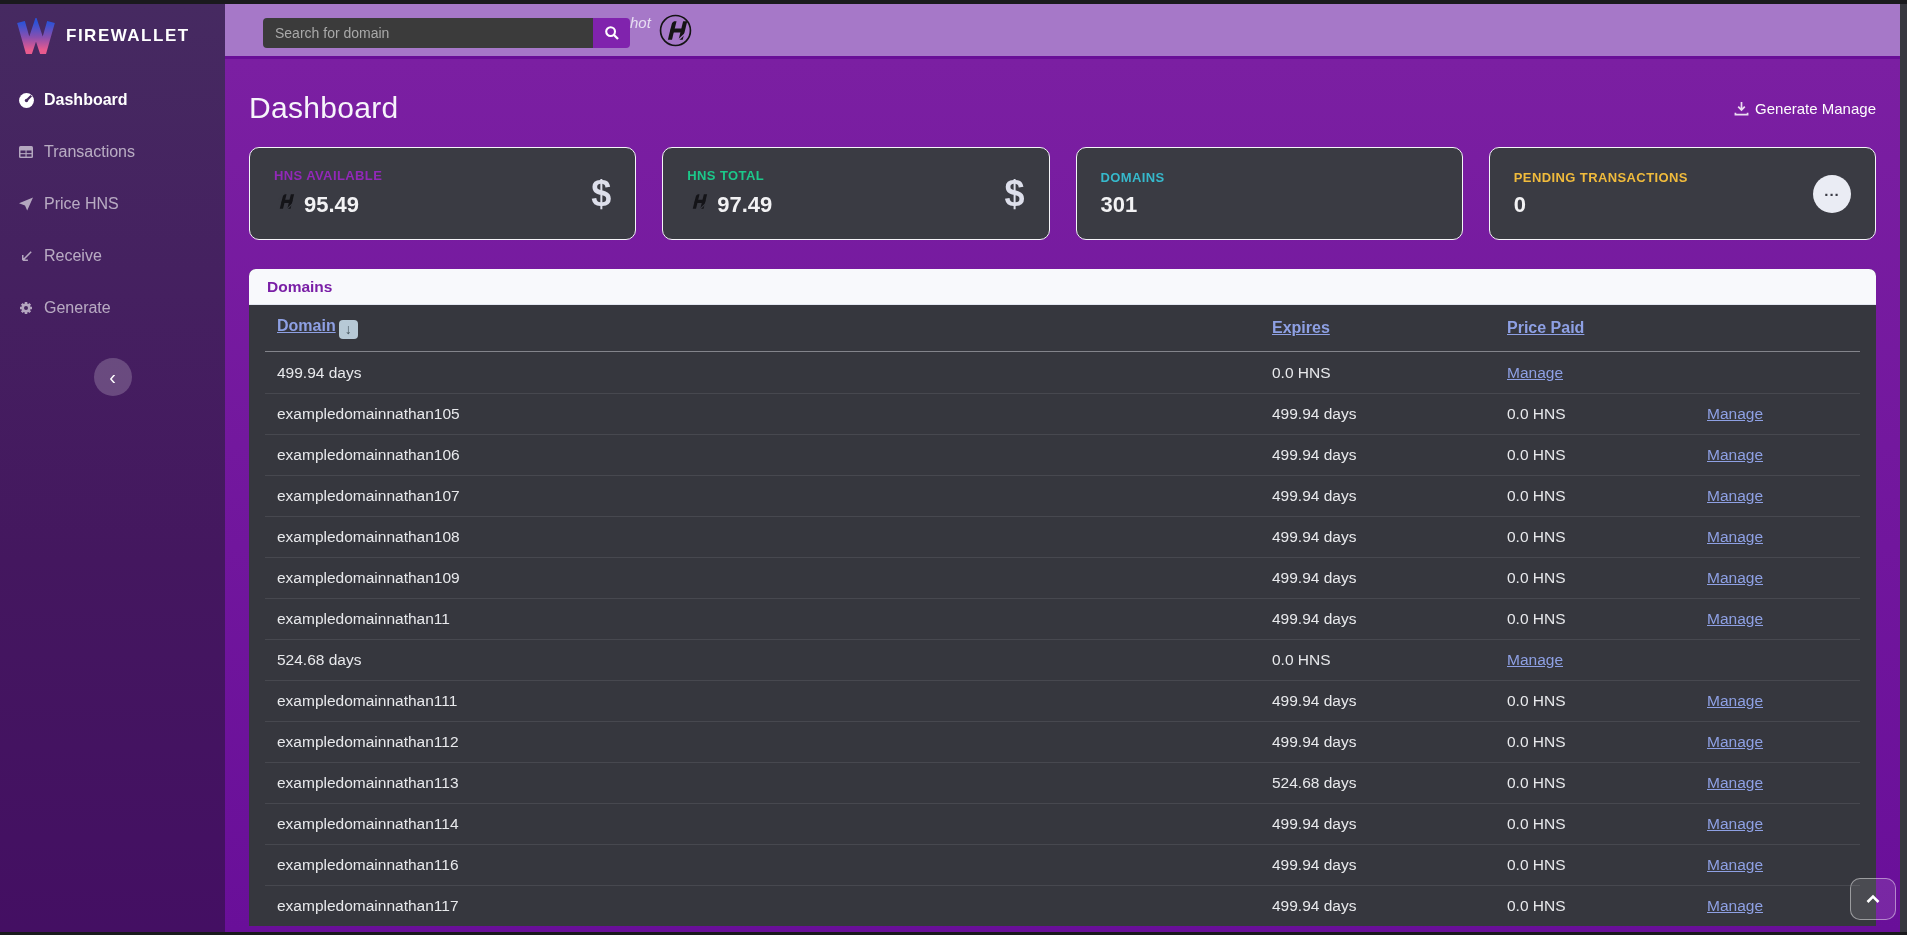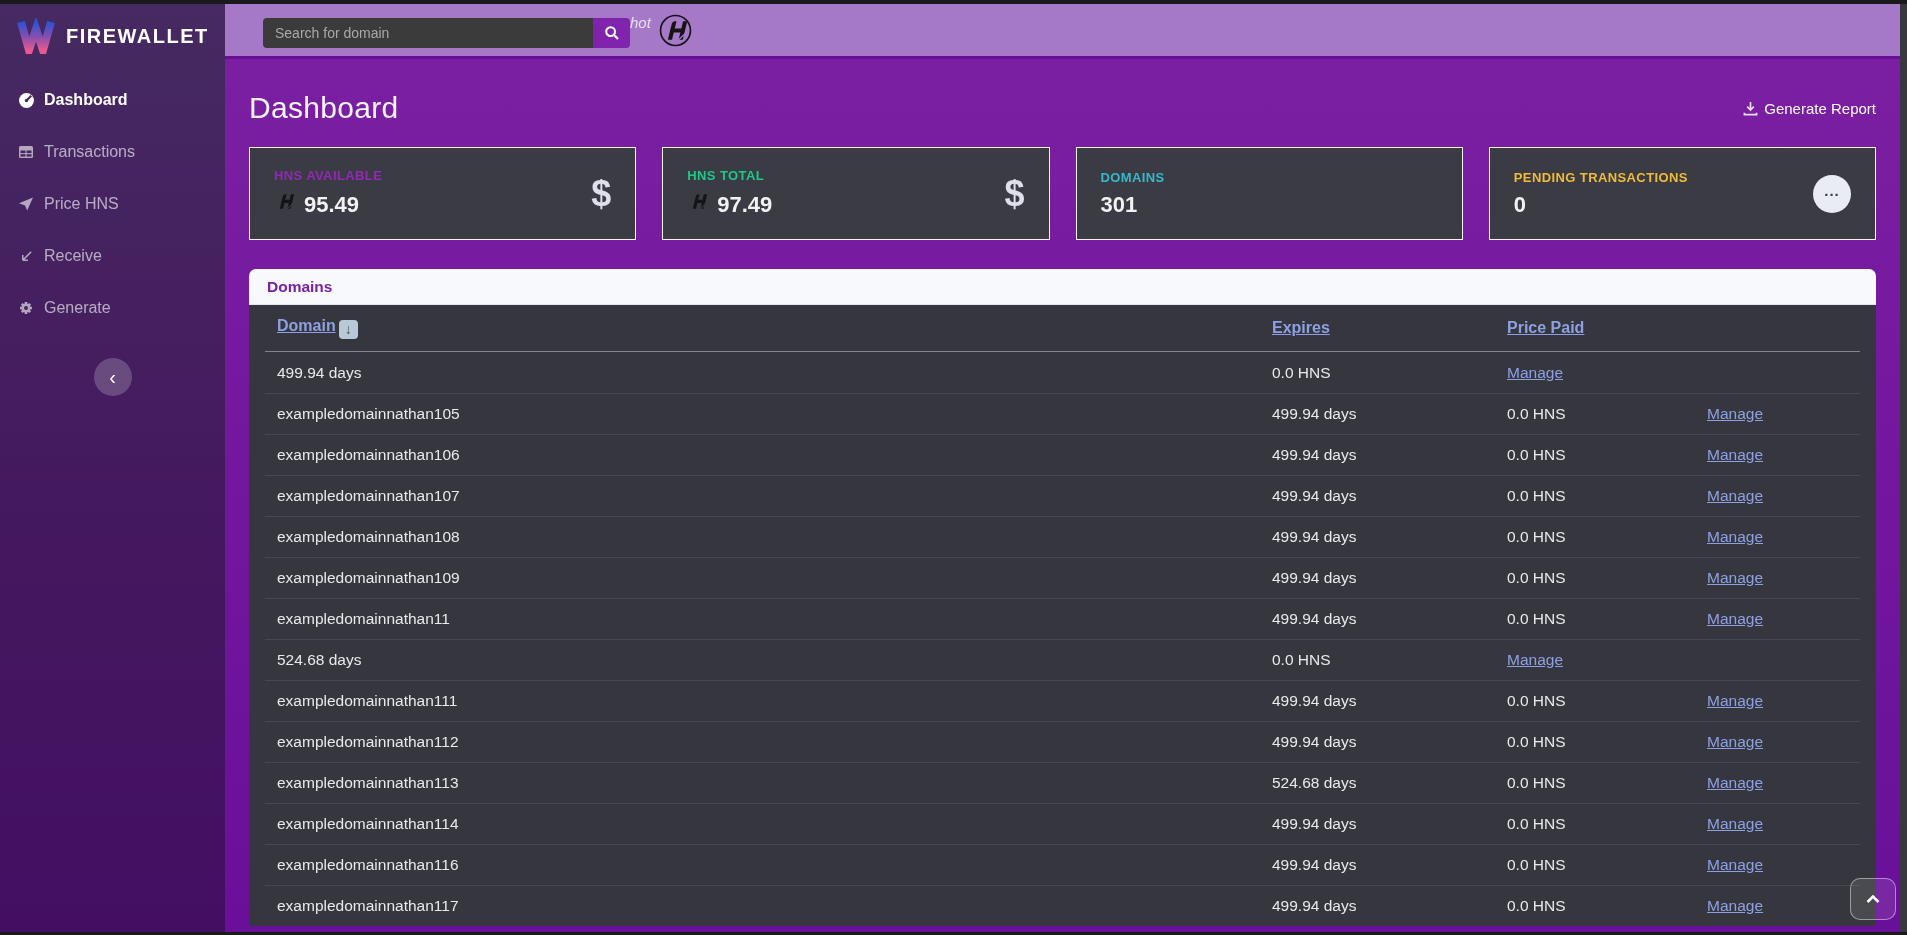--- a/index.html
+++ b/index.html
@@ -16,21 +16,21 @@
 
   .app { position:absolute; top:4px; left:0; right:7px; bottom:3px; display:flex; overflow:hidden; }
 
   
   .sidebar {
     width:225px; flex:0 0 225px;
     background: linear-gradient(180deg, #462a61 0%, #44175f 60%, #440f63 100%);
     color:#fff; display:flex; flex-direction:column;
   }
   .brand { display:flex; align-items:center; padding:12px 0 10px 16px; height:62px; }
-  .brand-text { font-size:20px; font-weight:bold; letter-spacing:1.5px; color:#fff; margin-left:10px; }
+  .brand-text { font-size:17px; font-weight:bold; letter-spacing:1.5px; color:#fff; margin-left:10px; }
   .nav { padding-top:8px; }
   .nav-item { display:flex; align-items:center; height:52px; padding-left:17px; cursor:pointer; }
   .nav-item .nav-icon { width:18px; height:18px; margin-right:9px; display:flex; align-items:center; justify-content:center; opacity:.6; }
   .nav-item .nav-label { font-size:16px; color:rgba(255,255,255,.62); }
   .nav-item.active .nav-icon { opacity:1; }
   .nav-item.active .nav-label { color:#fff; font-weight:bold; }
   .collapse-wrap { display:flex; justify-content:center; margin-top:24px; }
   .collapse-btn {
     width:38px; height:38px; border-radius:50%; border:none; cursor:pointer;
     background:rgba(255,255,255,.2); color:#fff; font-size:20px; line-height:36px; text-align:center;
@@ -67,21 +67,21 @@
   }
 
   .page-head { margin-top:32px; display:flex; align-items:center; justify-content:space-between; }
   .page-title { font-size:30px; font-weight:400; color:#f7f4fb; letter-spacing:.3px; }
   .report-link { display:flex; align-items:center; color:#fdfdfd; font-size:15px; text-decoration:none; cursor:pointer; }
   .report-link svg { margin-right:6px; opacity:.85; }
 
   
   .cards { display:flex; gap:26px; margin-top:22px; }
   .card {
-    flex:1; height:93px; background:#3a3b43; border:1px solid #f4f4f8; border-radius:0;
+    flex:1; height:93px; background:#3a3b43; border:1px solid #f4f4f8; border-radius:10px;
     display:flex; align-items:center; justify-content:space-between; padding:0 24px;
   }
   .card-label { font-size:13px; font-weight:bold; letter-spacing:.4px; margin-bottom:7px; }
   .card-value { display:flex; align-items:center; color:#f2f2f4; font-size:22px; font-weight:bold; }
   .card-value .hns-glyph { margin-right:7px; }
   .accent-primary { color:#9228b8; }
   .accent-success { color:#1cc88a; }
   .accent-info    { color:#36b9cc; }
   .accent-warning { color:#f0bb3c; }
   .dollar-icon { font-size:36px; font-weight:bold; color:#dddfeb; }
@@ -234,21 +234,21 @@
 
     <div class="content">
 
       <div class="page-head">
         <h1 class="page-title">Dashboard</h1>
         <a class="report-link">
           <svg width="15" height="15" viewBox="0 0 16 16">
             <path d="M8 1 V9 M4.5 6 L8 9.6 L11.5 6" stroke="#ffffff" stroke-width="1.8" fill="none"></path>
             <path d="M1.5 12.5 V14.5 H14.5 V12.5" stroke="#ffffff" stroke-width="1.8" fill="none"></path>
           </svg>
-          <span>Generate Report</span>
+          <span>Generate Manage</span>
         </a>
       </div>
 
       <div class="cards">
 
         <div class="card">
           <div>
             <div class="card-label accent-primary">HNS AVAILABLE</div>
             <div class="card-value">
               <span class="hns-glyph">

